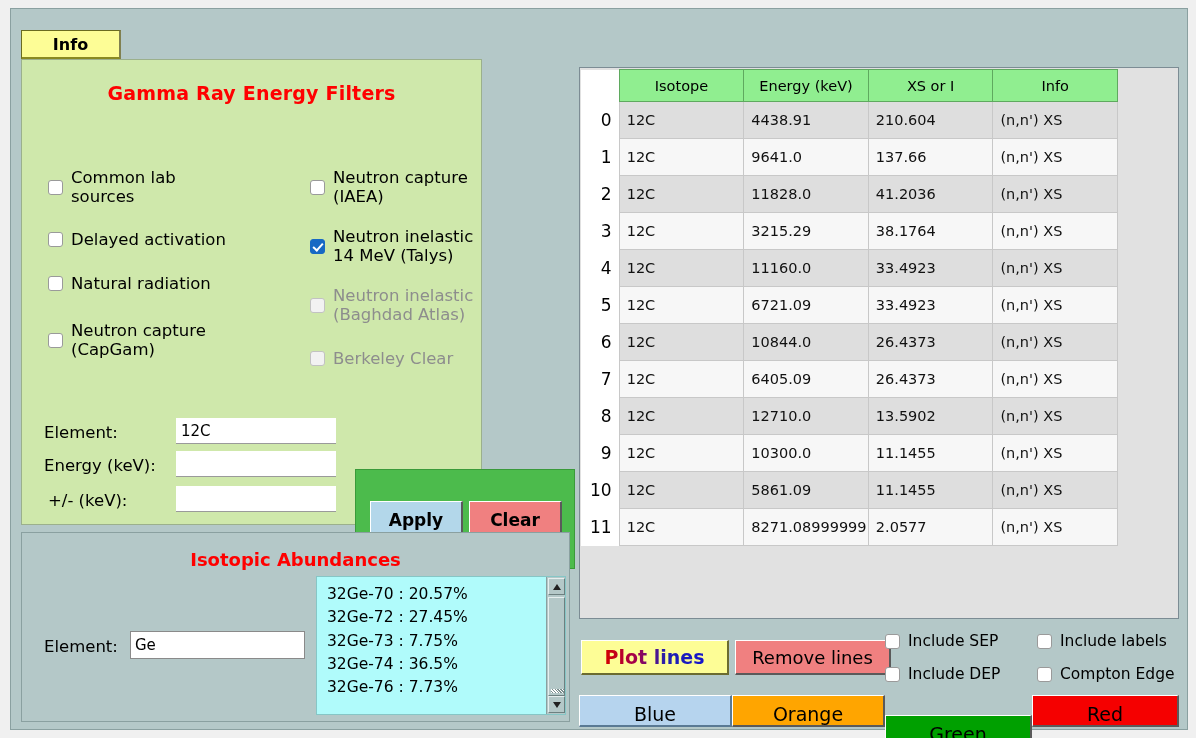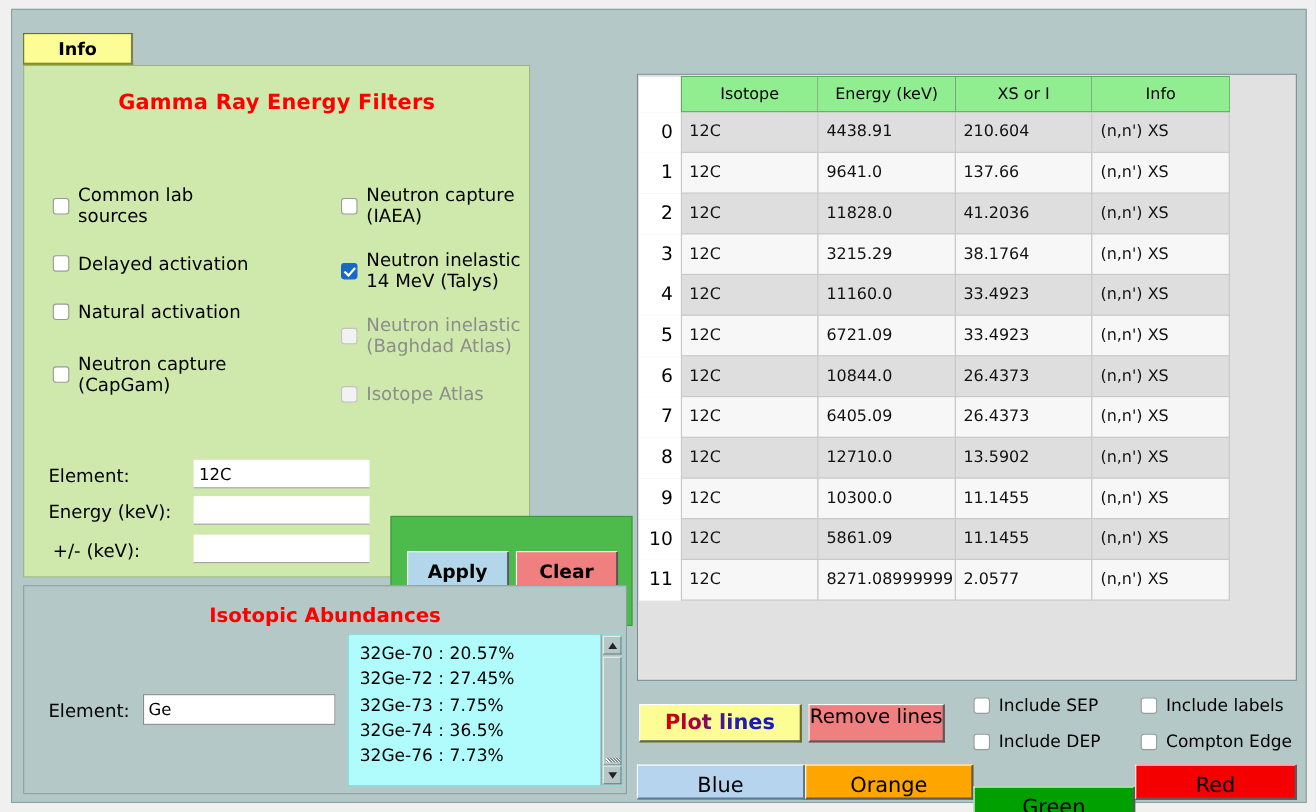--- a/index.html
+++ b/index.html
@@ -291,25 +291,25 @@
   }
   #plot-lines-button .grad {
     background: linear-gradient(90deg, #d40000 0%, #a00050 32%, #2020b0 62%, #1414cc 100%);
     -webkit-background-clip: text;
     background-clip: text;
     color: transparent;
     font-weight: bold;
   }
   #remove-lines-button {
     position: absolute; left: 724px; top: 631px;
-    width: 124px; height: 35px;
+    width: 156px; height: 35px;
     background: #f08080;
     border-top: 1px solid #ffffff; border-left: 1px solid #ffffff;
     border-right: 2px solid #5a5a5a; border-bottom: 2px solid #5a5a5a;
-    display: flex; align-items: flex-start; justify-content: center;
+    display: flex; align-items: center; justify-content: center;
     font-size: 18px; color: #000;
     cursor: pointer;
   }
   .optrow {
     position: absolute;
     display: flex; align-items: center; gap: 8px;
     font-size: 15.5px; color: #000;
   }
   .colorbtn {
     position: absolute;
@@ -341,21 +341,21 @@
       <span class="cbox"></span>
       <span class="cblabel">Common lab
 sources</span>
     </div>
     <div class="cbrow" style="left:26px; top:170px;">
       <span class="cbox"></span>
       <span class="cblabel">Delayed activation</span>
     </div>
     <div class="cbrow" style="left:26px; top:214px;">
       <span class="cbox"></span>
-      <span class="cblabel">Natural activation</span>
+      <span class="cblabel">Natural radiation</span>
     </div>
     <div class="cbrow" style="left:26px; top:261px;">
       <span class="cbox"></span>
       <span class="cblabel">Neutron capture
 (CapGam)</span>
     </div>
 
     <div class="cbrow" style="left:288px; top:108px;">
       <span class="cbox"></span>
       <span class="cblabel">Neutron capture
@@ -366,21 +366,21 @@
       <span class="cblabel">Neutron inelastic
 14 MeV (Talys)</span>
     </div>
     <div class="cbrow" style="left:288px; top:226px;">
       <span class="cbox disabled"></span>
       <span class="cblabel dim">Neutron inelastic
 (Baghdad Atlas)</span>
     </div>
     <div class="cbrow" style="left:288px; top:289px;">
       <span class="cbox disabled"></span>
-      <span class="cblabel dim">Isotope Atlas</span>
+      <span class="cblabel dim">Berkeley Clear</span>
     </div>
 
     <div class="formlabel" style="left:22px; top:363px;">Element:</div>
     <input class="forminput" style="left: 154px; top: 358px; width: 160px; height: 26px;" value="12C">
 
     <div class="formlabel" style="left:22px; top:396px;">Energy (keV):</div>
     <input class="forminput" style="left: 154px; top: 391px; width: 160px; height: 26px;" value="">
 
     <div class="formlabel" style="left:26px; top:431px;">+/- (keV):</div>
     <input class="forminput" style="left: 154px; top: 426px; width: 160px; height: 26px;" value="">

